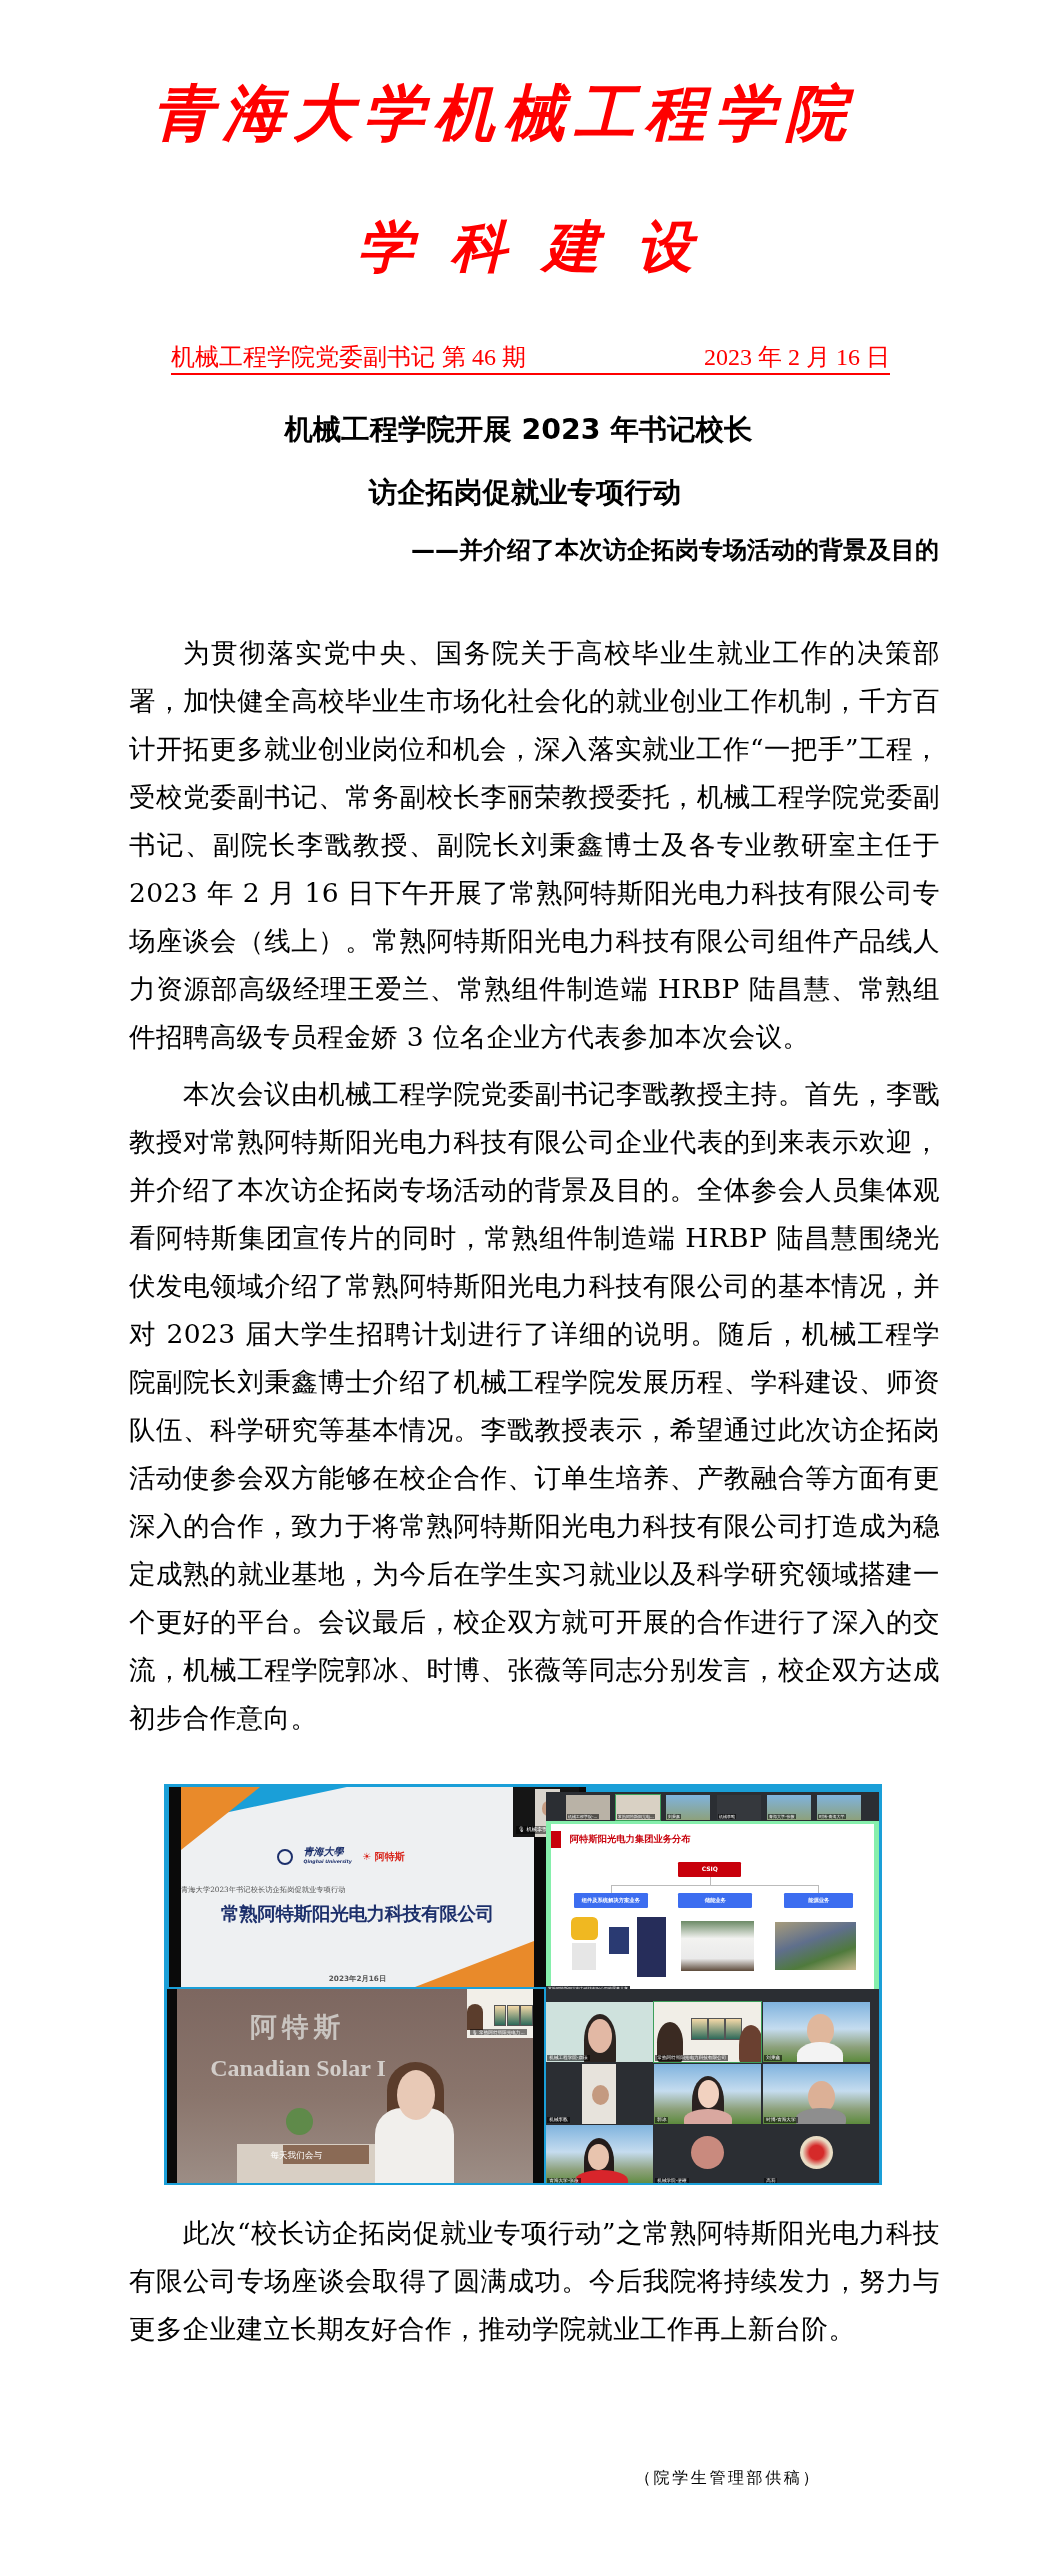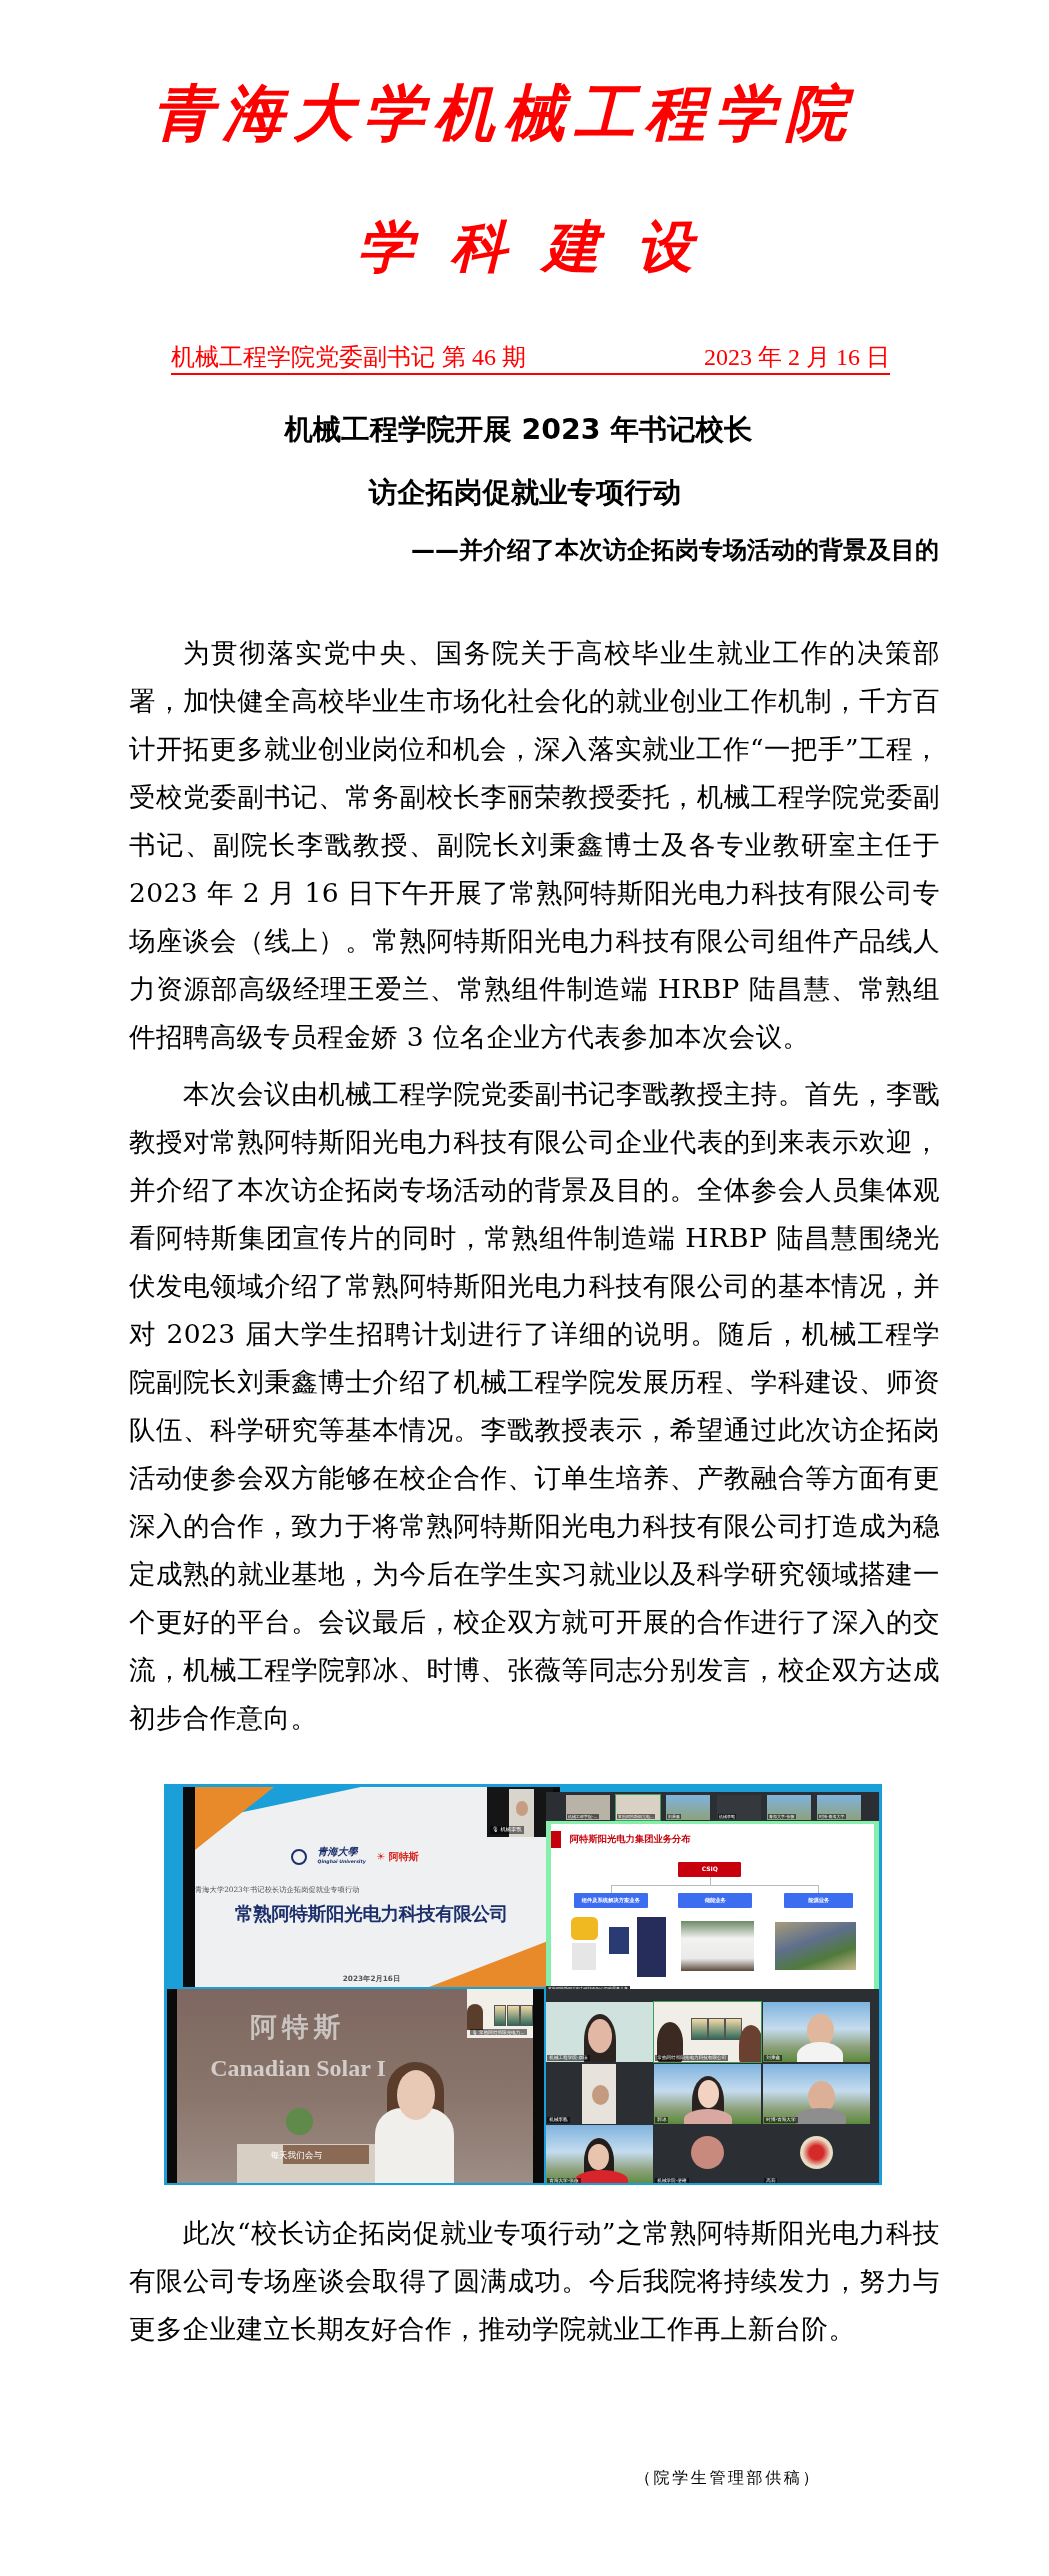--- a/index.html
+++ b/index.html
@@ -38,21 +38,21 @@
     text-align:justify; text-align-last:left; text-indent:54px; margin:0;
     font-family:"DejaVu Serif","Liberation Serif",serif; letter-spacing:0.4px; }
   .p1 { top:589px;margin-top:40px; }
   .p2 { top:1070px; }
   .p3 { top:2209px; }
 
   
   .collage { left:164px; top:1784px; width:718px; height:401px;
     background:#1a9fd8; }
   .panel { position:absolute; overflow:hidden; }
-  .pA { left:19px; top:2.6px; width:377px; height:200px; background:#0a0a0a; }
+  .pA { left:5px; top:2.6px; width:377px; height:200px; background:#0a0a0a;padding-left:40px; }
   .pB { left:382px; top:8px; width:333px; height:200px; background:#86efac; }
   .pC { left:2.6px; top:205px; width:377px; height:194px; background:#0a0a0a; }
   .pD { left:382px; top:205px; width:333px; height:194px; background:#2b2e33; }
 
   
   .slideA { position:absolute; left:12px; top:0; width:353px; height:200px;
     background:#eef0f2; overflow:hidden; }
   .slideA .tri1 { position:absolute; left:0; top:0; width:0; height:0;
     border-top:63px solid #e98a2a; border-right:79px solid transparent; }
   .slideA .band1 { position:absolute; left:-26.5px; top:-40px; width:463px; height:79px;

